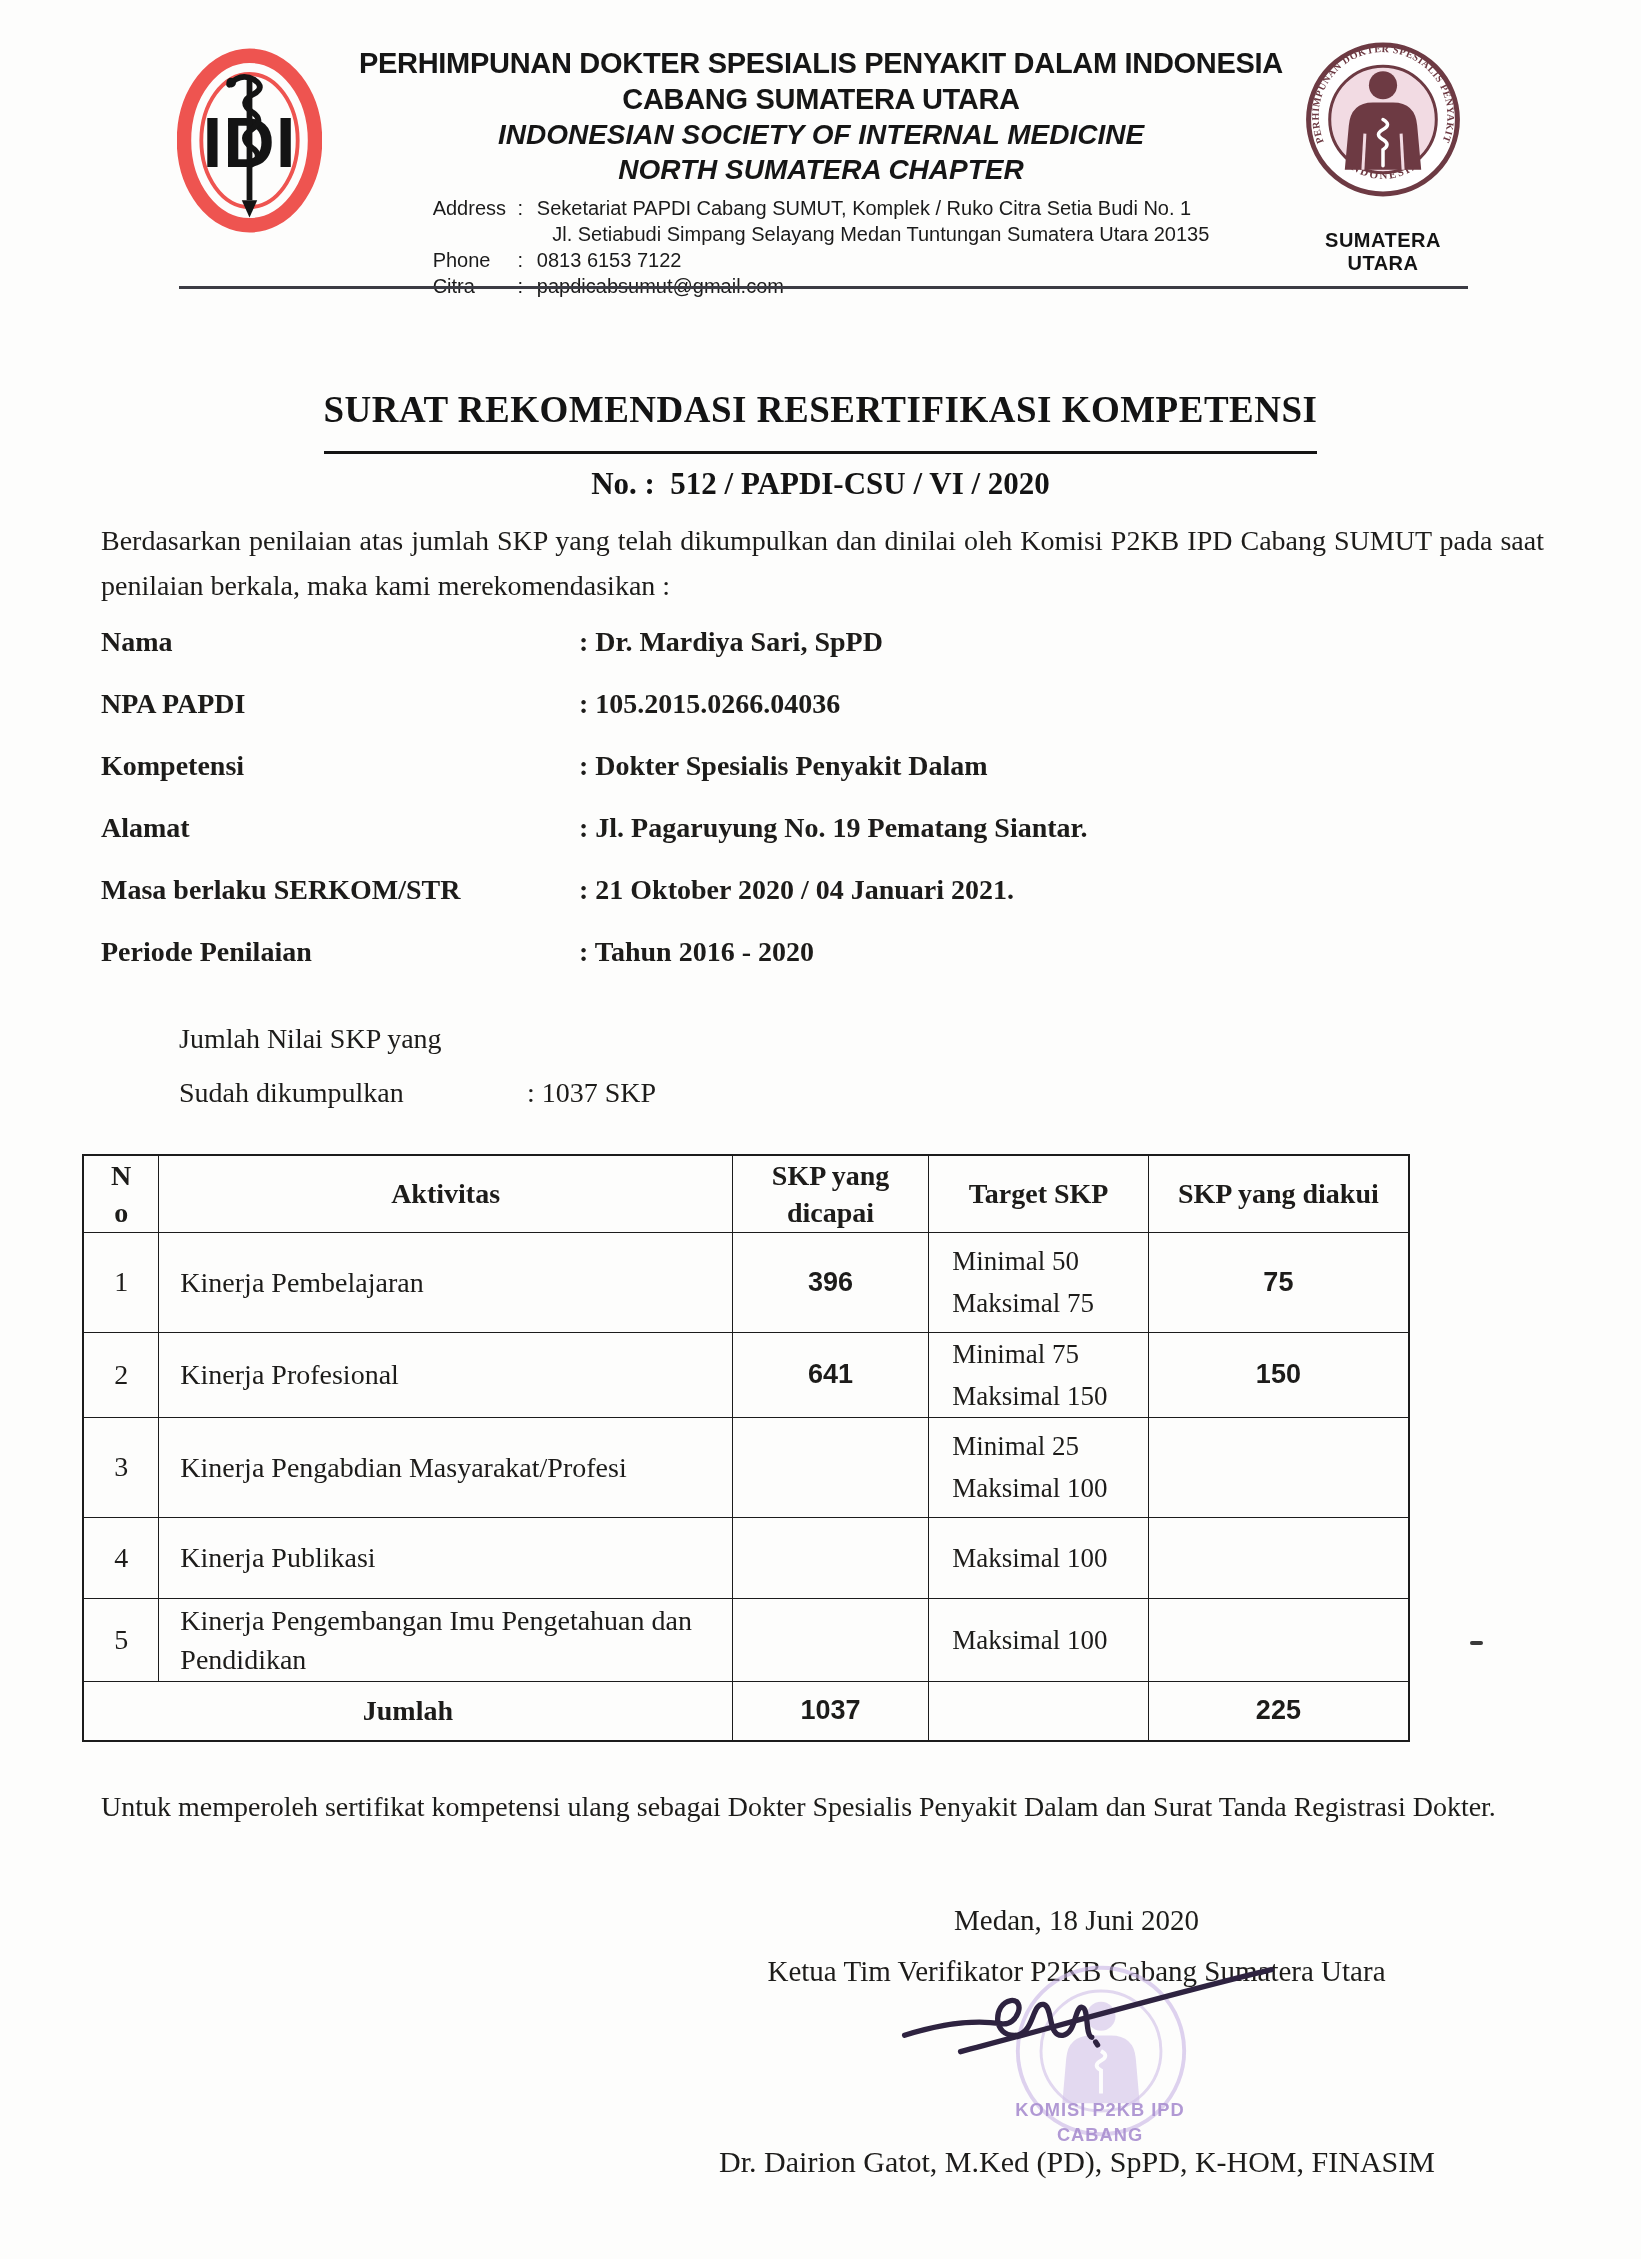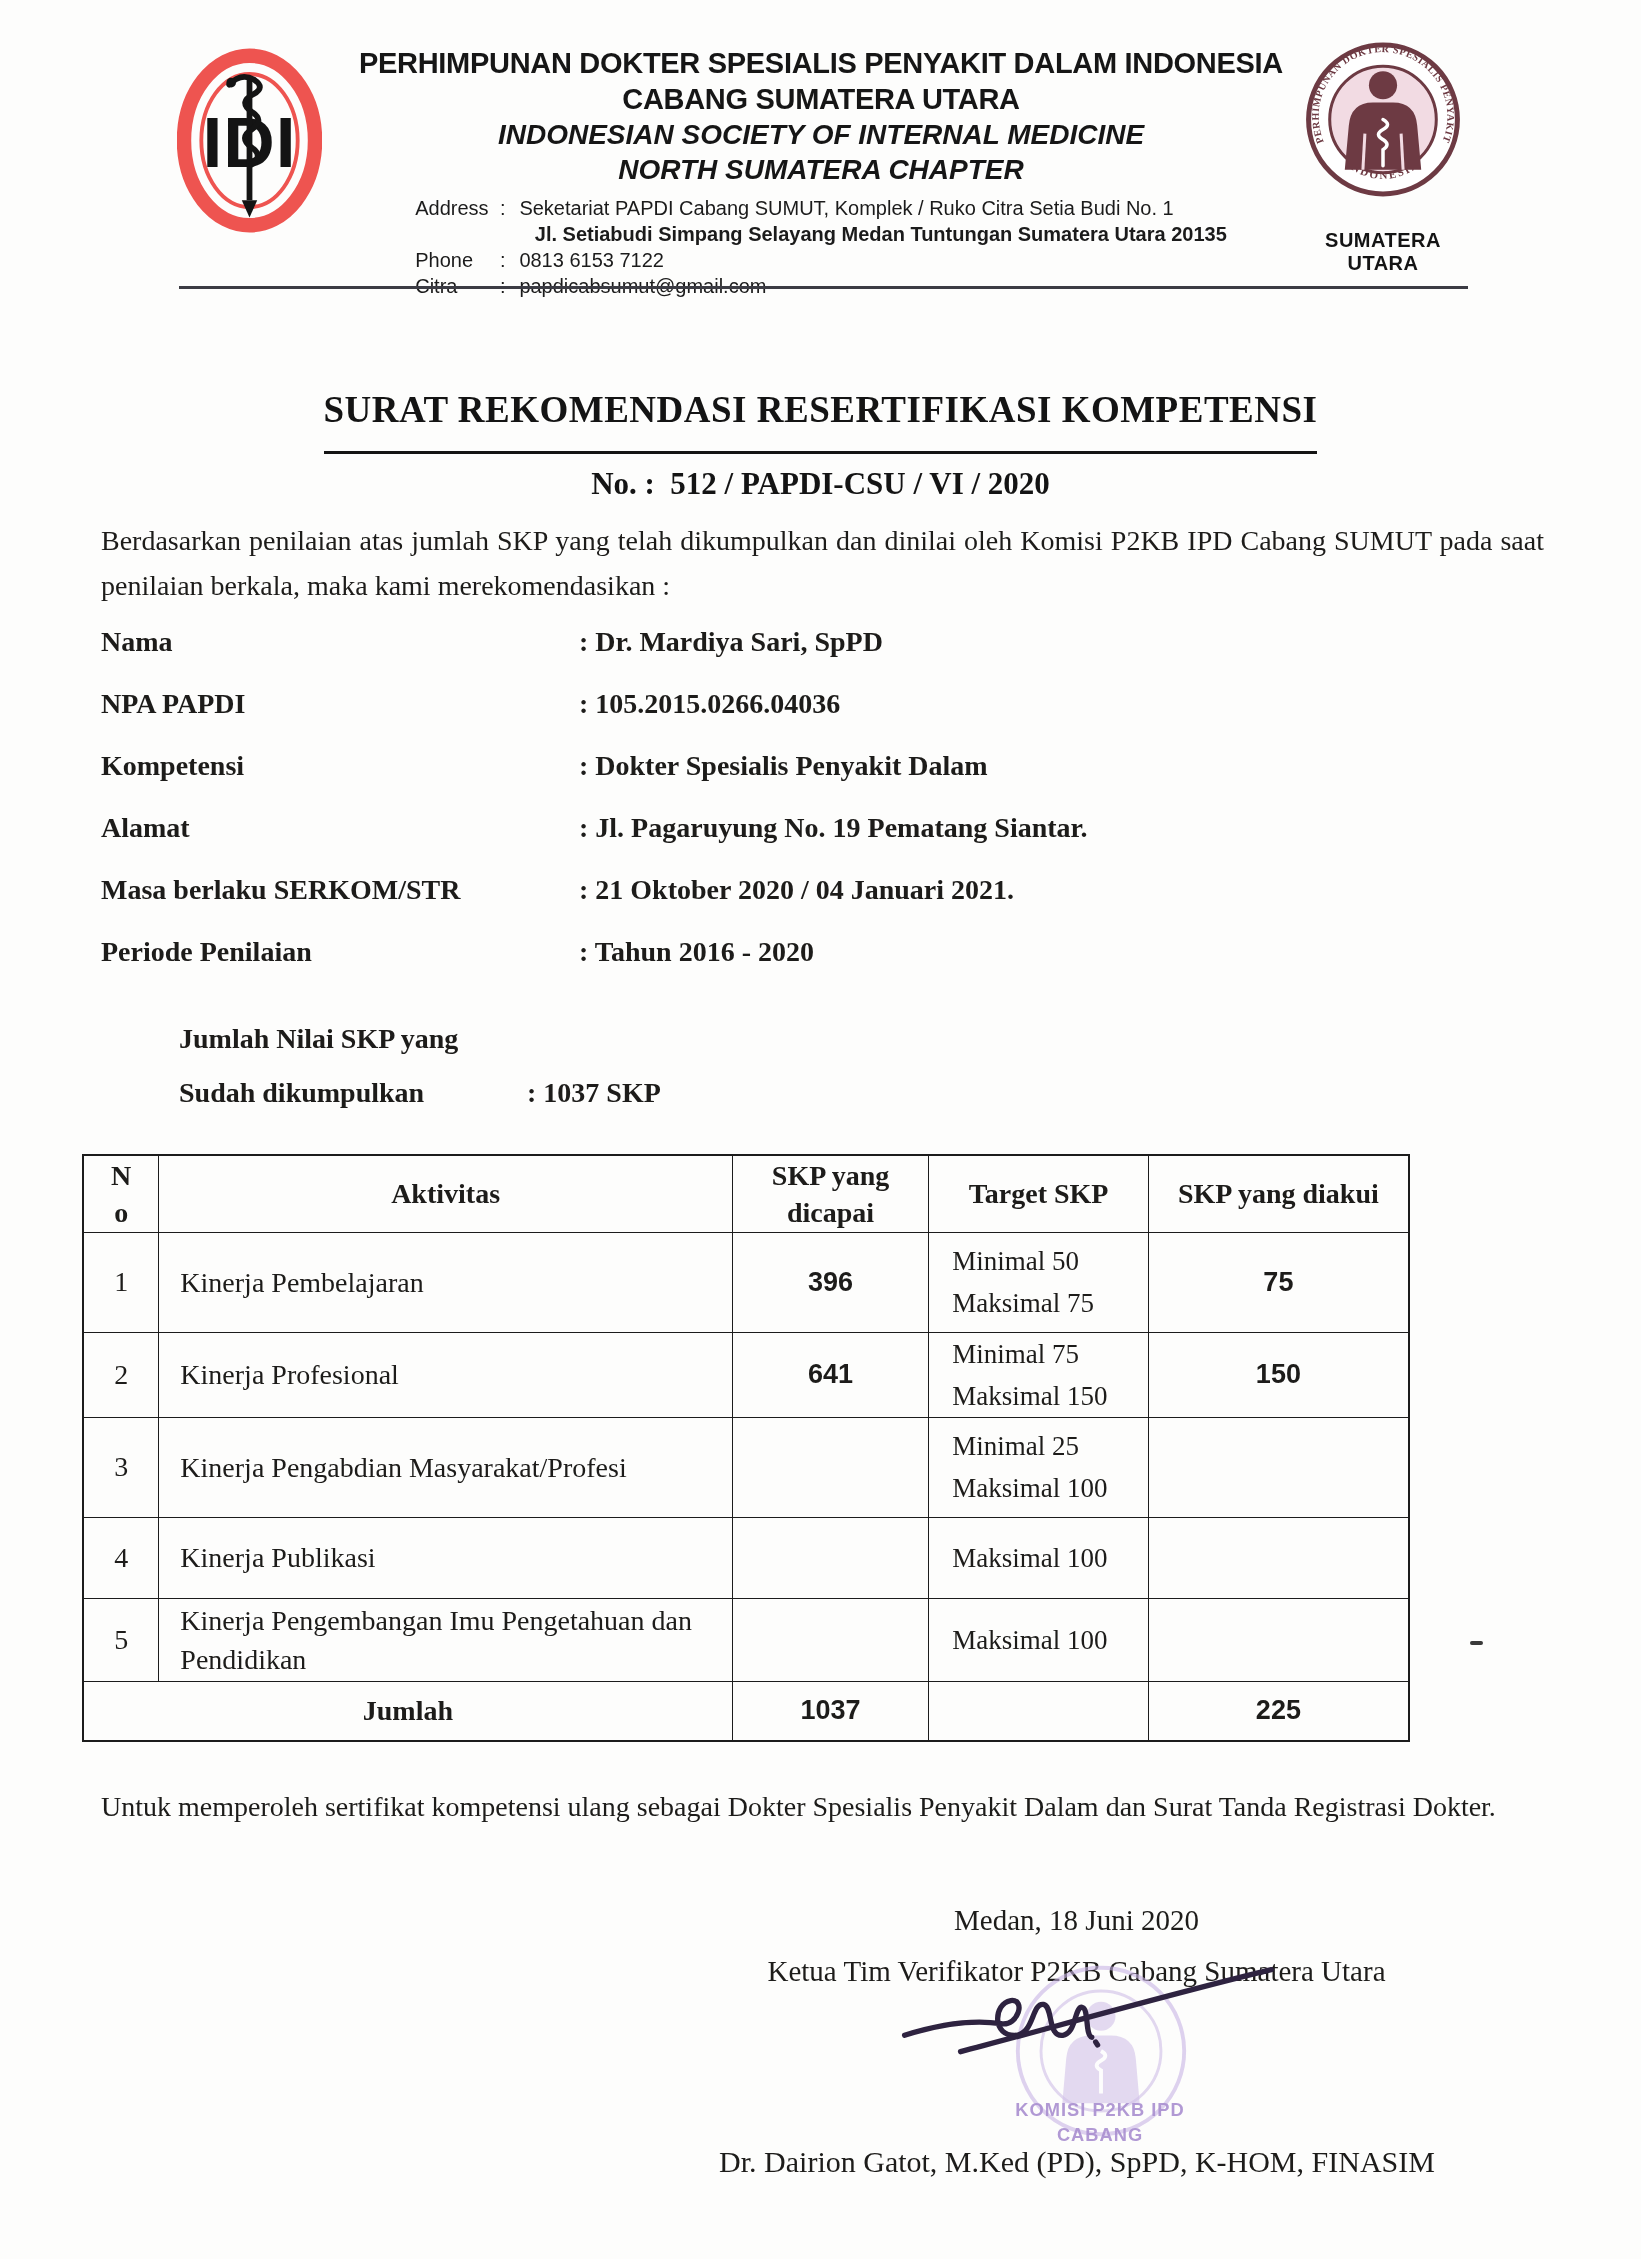--- a/index.html
+++ b/index.html
@@ -14,33 +14,33 @@
   .seal-caption{font-family:"Liberation Sans","DejaVu Sans",sans-serif;font-weight:bold;
     font-size:20px;letter-spacing:0.5px;color:#141414;margin-top:11px;}
   .header-block{position:absolute;left:338px;top:45px;width:966px;text-align:center;}
   .org-line-id{font-family:"Liberation Sans","DejaVu Sans",sans-serif;font-weight:bold;
     font-size:29px;line-height:36px;letter-spacing:-0.3px;color:#161616;}
   .org-line-en{font-family:"Liberation Sans","DejaVu Sans",sans-serif;font-weight:bold;font-style:italic;
     font-size:28px;line-height:35px;color:#161616;}
   .contact{width:fit-content;margin:7.7px auto 0;display:grid;grid-template-columns:83px 17.4px auto;
     font-family:"Liberation Sans","DejaVu Sans",sans-serif;font-size:20px;line-height:26px;
     text-align:left;color:#1b1b1b;column-gap:1.9px;}
-  .contact .addr2{padding-left:15.4px;font-weight:bold;}
+  .contact .addr2{padding-left:15.4px;}
   .header-rule{position:absolute;left:179px;top:286px;width:1289px;height:2.9px;background:#3c3c44;}
   
   .title-block{position:absolute;left:0;top:388px;width:1641px;text-align:center;}
   .doc-title{display:inline-block;font-size:37px;font-weight:bold;letter-spacing:0.5px;
     border-bottom:3.9px solid #141414;padding-bottom:20px;color:#141414;}
   .doc-number{margin-top:11.6px;font-size:31px;font-weight:bold;color:#141414;}
   
   .intro{position:absolute;left:101px;top:518px;width:1443px;font-size:28px;line-height:45px;
     text-align:justify;}
   .fields{position:absolute;left:101px;top:626px;width:1390px;}
   .field-row{display:grid;grid-template-columns:478px 1fr;height:62px;font-size:28px;font-weight:bold;}
-  .skp-summary{position:absolute;left:179px;top:1012px;font-size:28px;font-weight:bold;line-height:54px;}
+  .skp-summary{position:absolute;left:179px;top:1012px;font-size:28px;font-weight:normal;line-height:54px;}
   .skp-summary .row2{display:grid;grid-template-columns:348px auto;}
   
   .skp-table{position:absolute;left:82px;top:1154px;width:1328px;border-collapse:collapse;
     border:2.9px solid #1c1c1c;font-size:28px;}
   .skp-table td,.skp-table th{border:1.9px solid #1c1c1c;padding:0 9.7px;vertical-align:middle;}
   .skp-table th{font-weight:bold;text-align:center;line-height:37px;}
   .td-no{text-align:center;}
   .td-act{text-align:left;padding-left:21px !important;line-height:39px;}
   .td-num{text-align:center;font-family:"Liberation Sans","DejaVu Sans",sans-serif;
     font-weight:bold;font-size:27px;}

